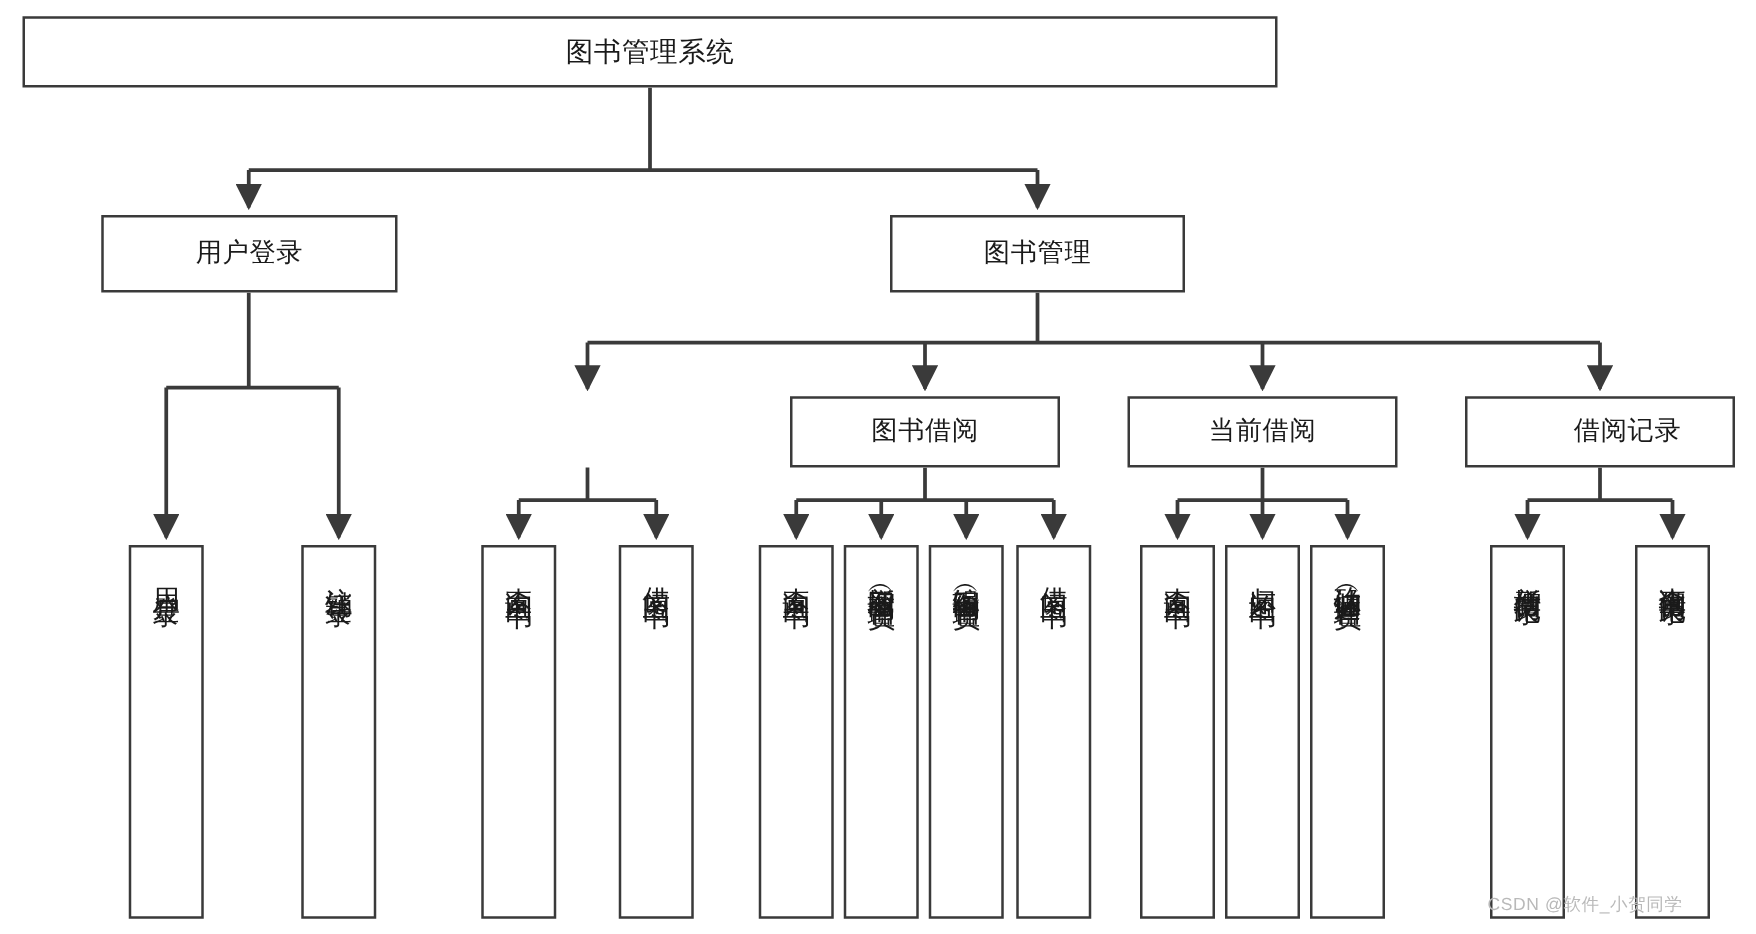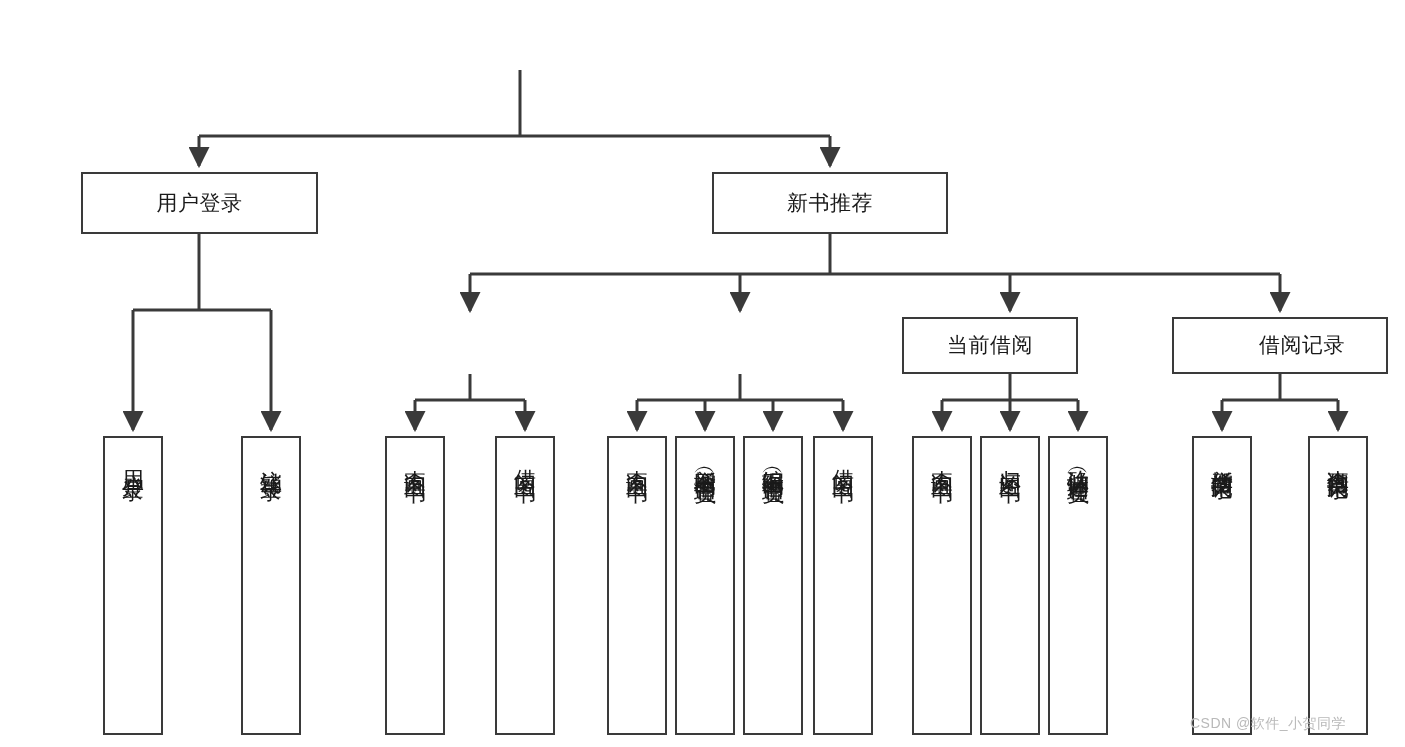--- a/index.html
+++ b/index.html
@@ -121,29 +121,35 @@
       <path d="M 1010 400 L 1010 430" marker-end="url(#arrow)"></path>
       <path d="M 1078 400 L 1078 430" marker-end="url(#arrow)"></path>
 
       <path d="M 1280 374 L 1280 400"></path>
       <path d="M 1222 400 L 1338 400"></path>
       <path d="M 1222 400 L 1222 430" marker-end="url(#arrow)"></path>
       <path d="M 1338 400 L 1338 430" marker-end="url(#arrow)"></path>
     </g>
   </svg>
 
+  <div class="node horiz root" style="left:18px; top:13px; width:1004px; height:57px;">
+    <span class="label">图书管理系统</span>
+  </div>
 
   <div class="node horiz" style="left:81px; top:172px; width:237px; height:62px;">
     <span class="label">用户登录</span>
   </div>
   <div class="node horiz" style="left:712px; top:172px; width:236px; height:62px;">
-    <span class="label">新书推荐</span>
-  </div>
-
-  <div class="node horiz" style="left:902px; top:317px; width:176px; height:57px;">
+    <span class="label">图书管理</span>
+  </div>
+
+  <div class="node horiz" style="left:632px; top:317px; width:216px; height:57px;">
+    <span class="label">图书借阅</span>
+  </div>
+  <div class="node horiz" style="left:902px; top:317px; width:216px; height:57px;">
     <span class="label">当前借阅</span>
   </div>
   <div class="node horiz" style="left:1172px; top:317px; width:216px; height:57px;padding-left:44px;">
     <span class="label">借阅记录</span>
   </div>
 
   <div class="node vert" style="left:103px; top:436px; width:60px; height:299px;">
     <span class="label">用户登录</span>
   </div>
   <div class="node vert" style="left:241px; top:436px; width:60px; height:299px;">

